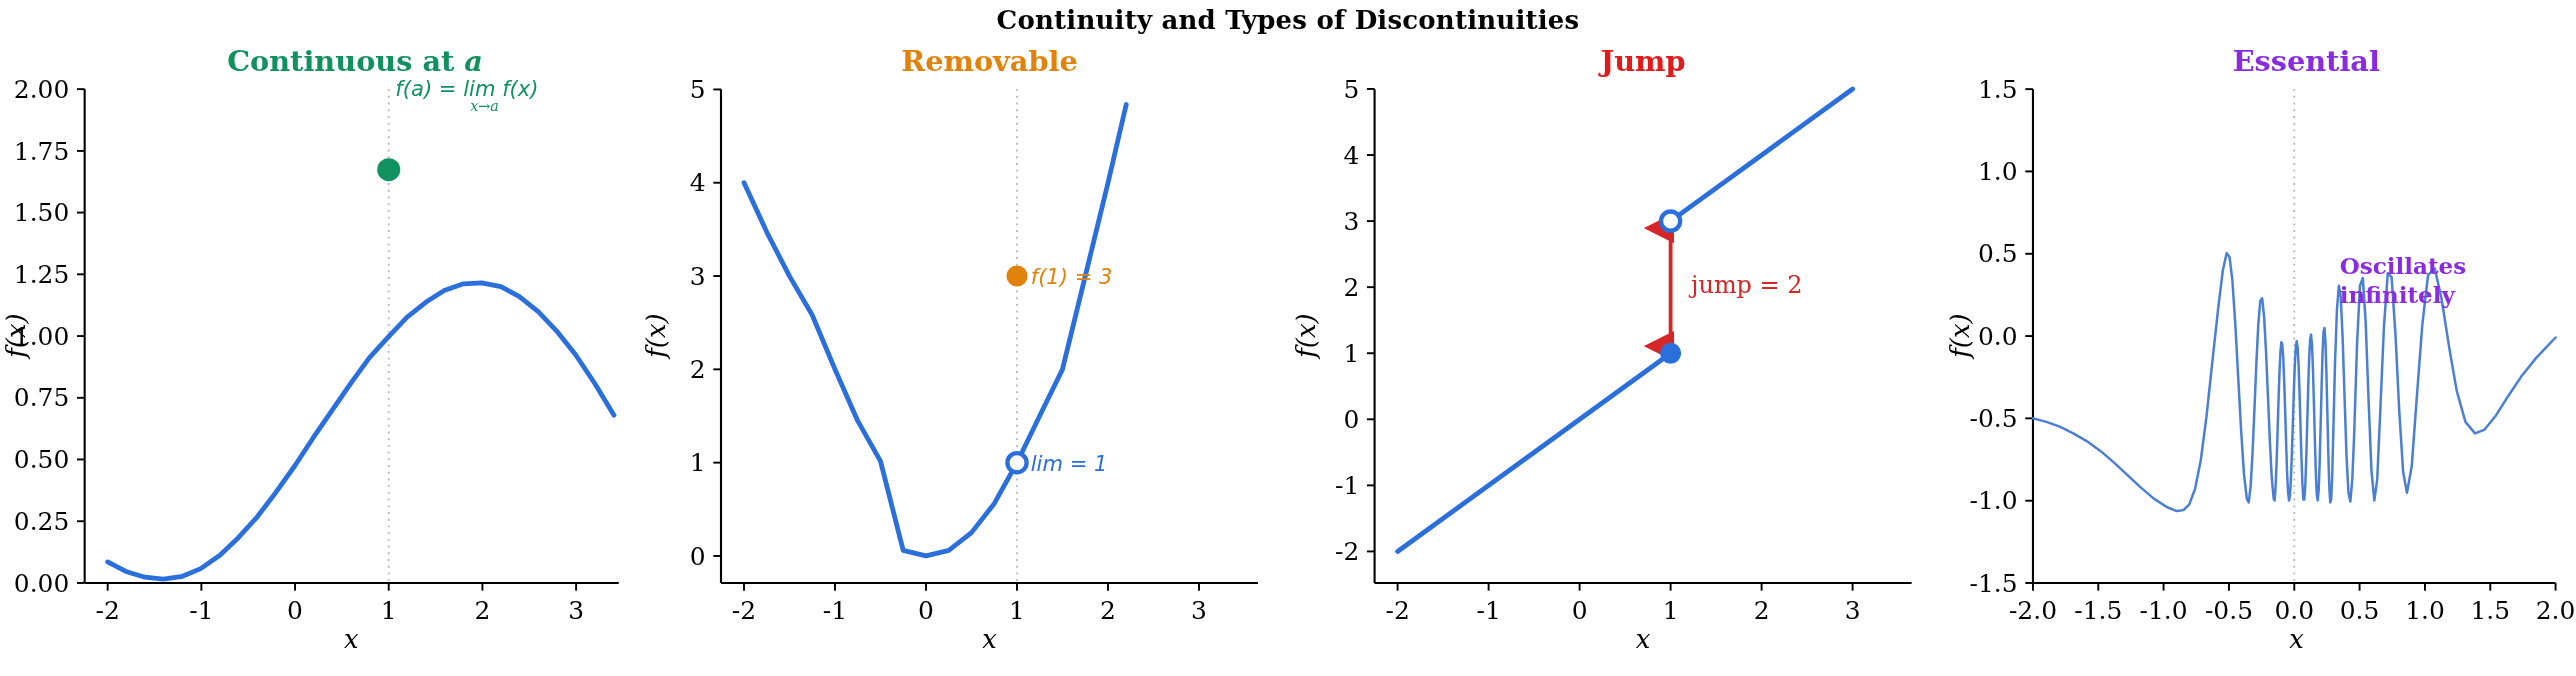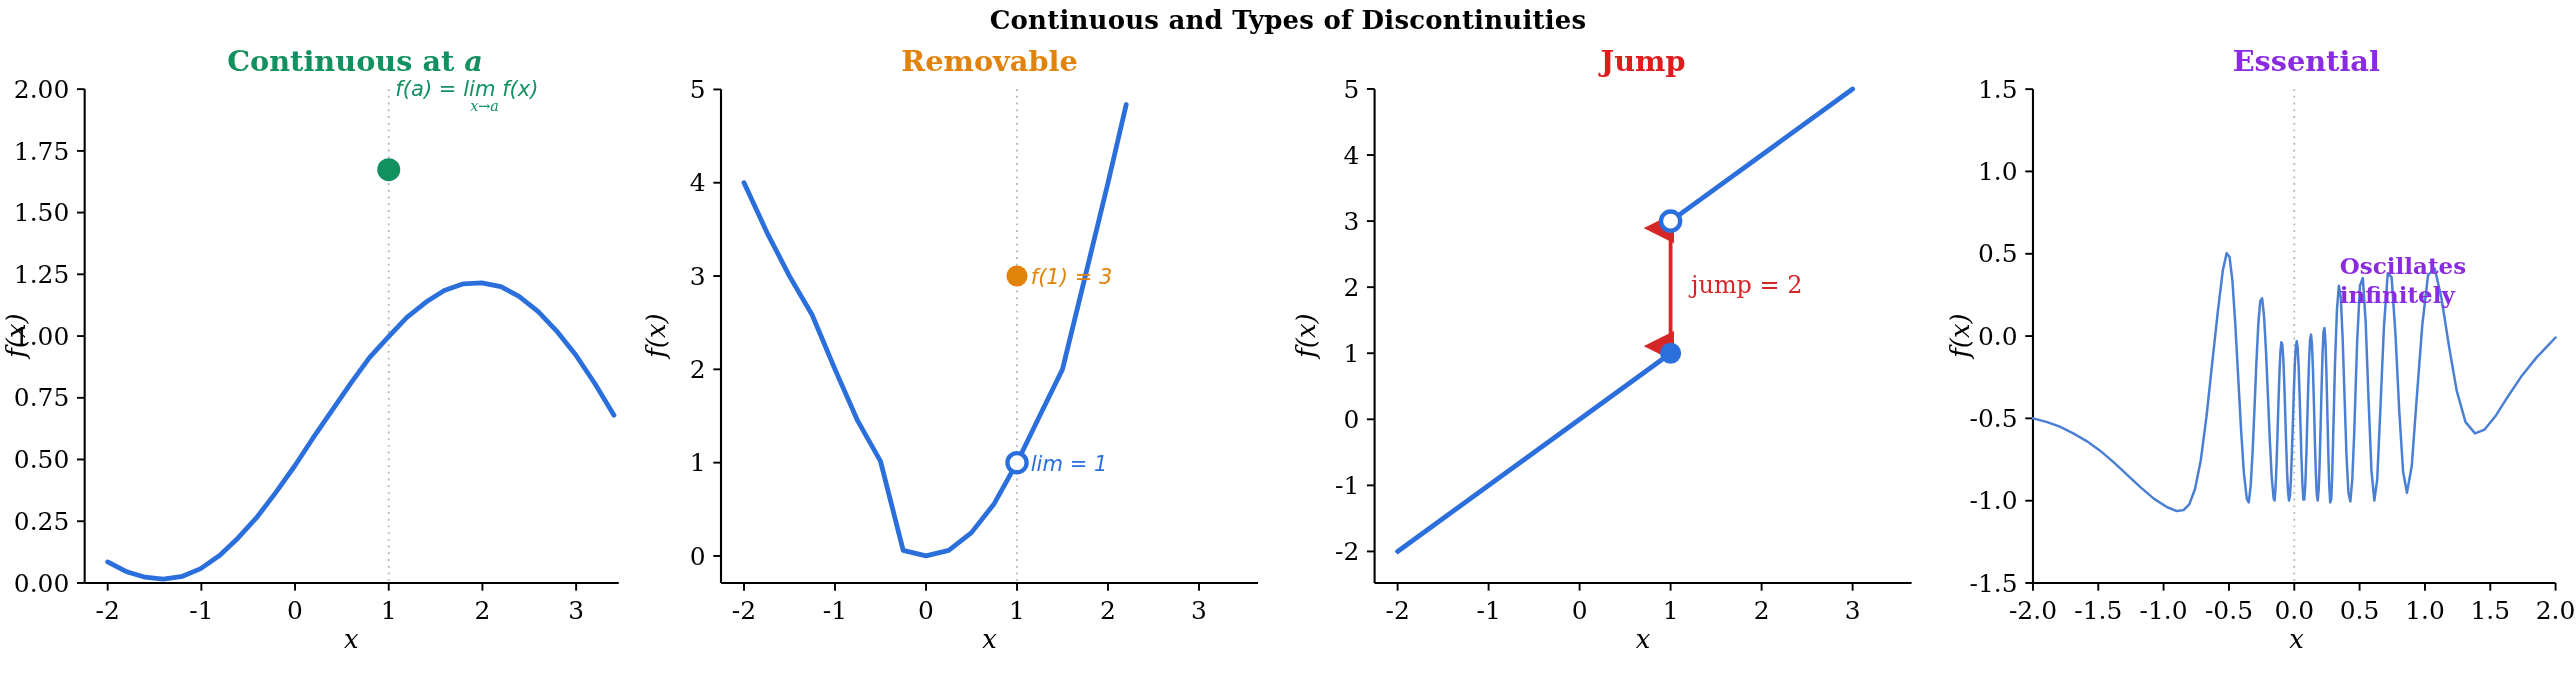--- a/index.html
+++ b/index.html
@@ -76,21 +76,21 @@
     font-family: "DejaVu Serif", "Liberation Serif", serif;
     font-size: 24px;
     font-weight: bold;
   }
 </style>
 </head>
 <body>
 
 <div class="figure">
 
-  <div class="suptitle">Continuous and Types of Discontinuities</div>
+  <div class="suptitle">Continuity and Types of Discontinuities</div>
 
   <div class="panels">
 
     <div class="panel">
       <svg width="644" height="630" viewBox="0 0 671 657">
 
         <line x1="88" y1="45" x2="88" y2="560" stroke="#000" stroke-width="2.2"></line>
         <line x1="88" y1="560" x2="645" y2="560" stroke="#000" stroke-width="2.2"></line>
 
         <g>

